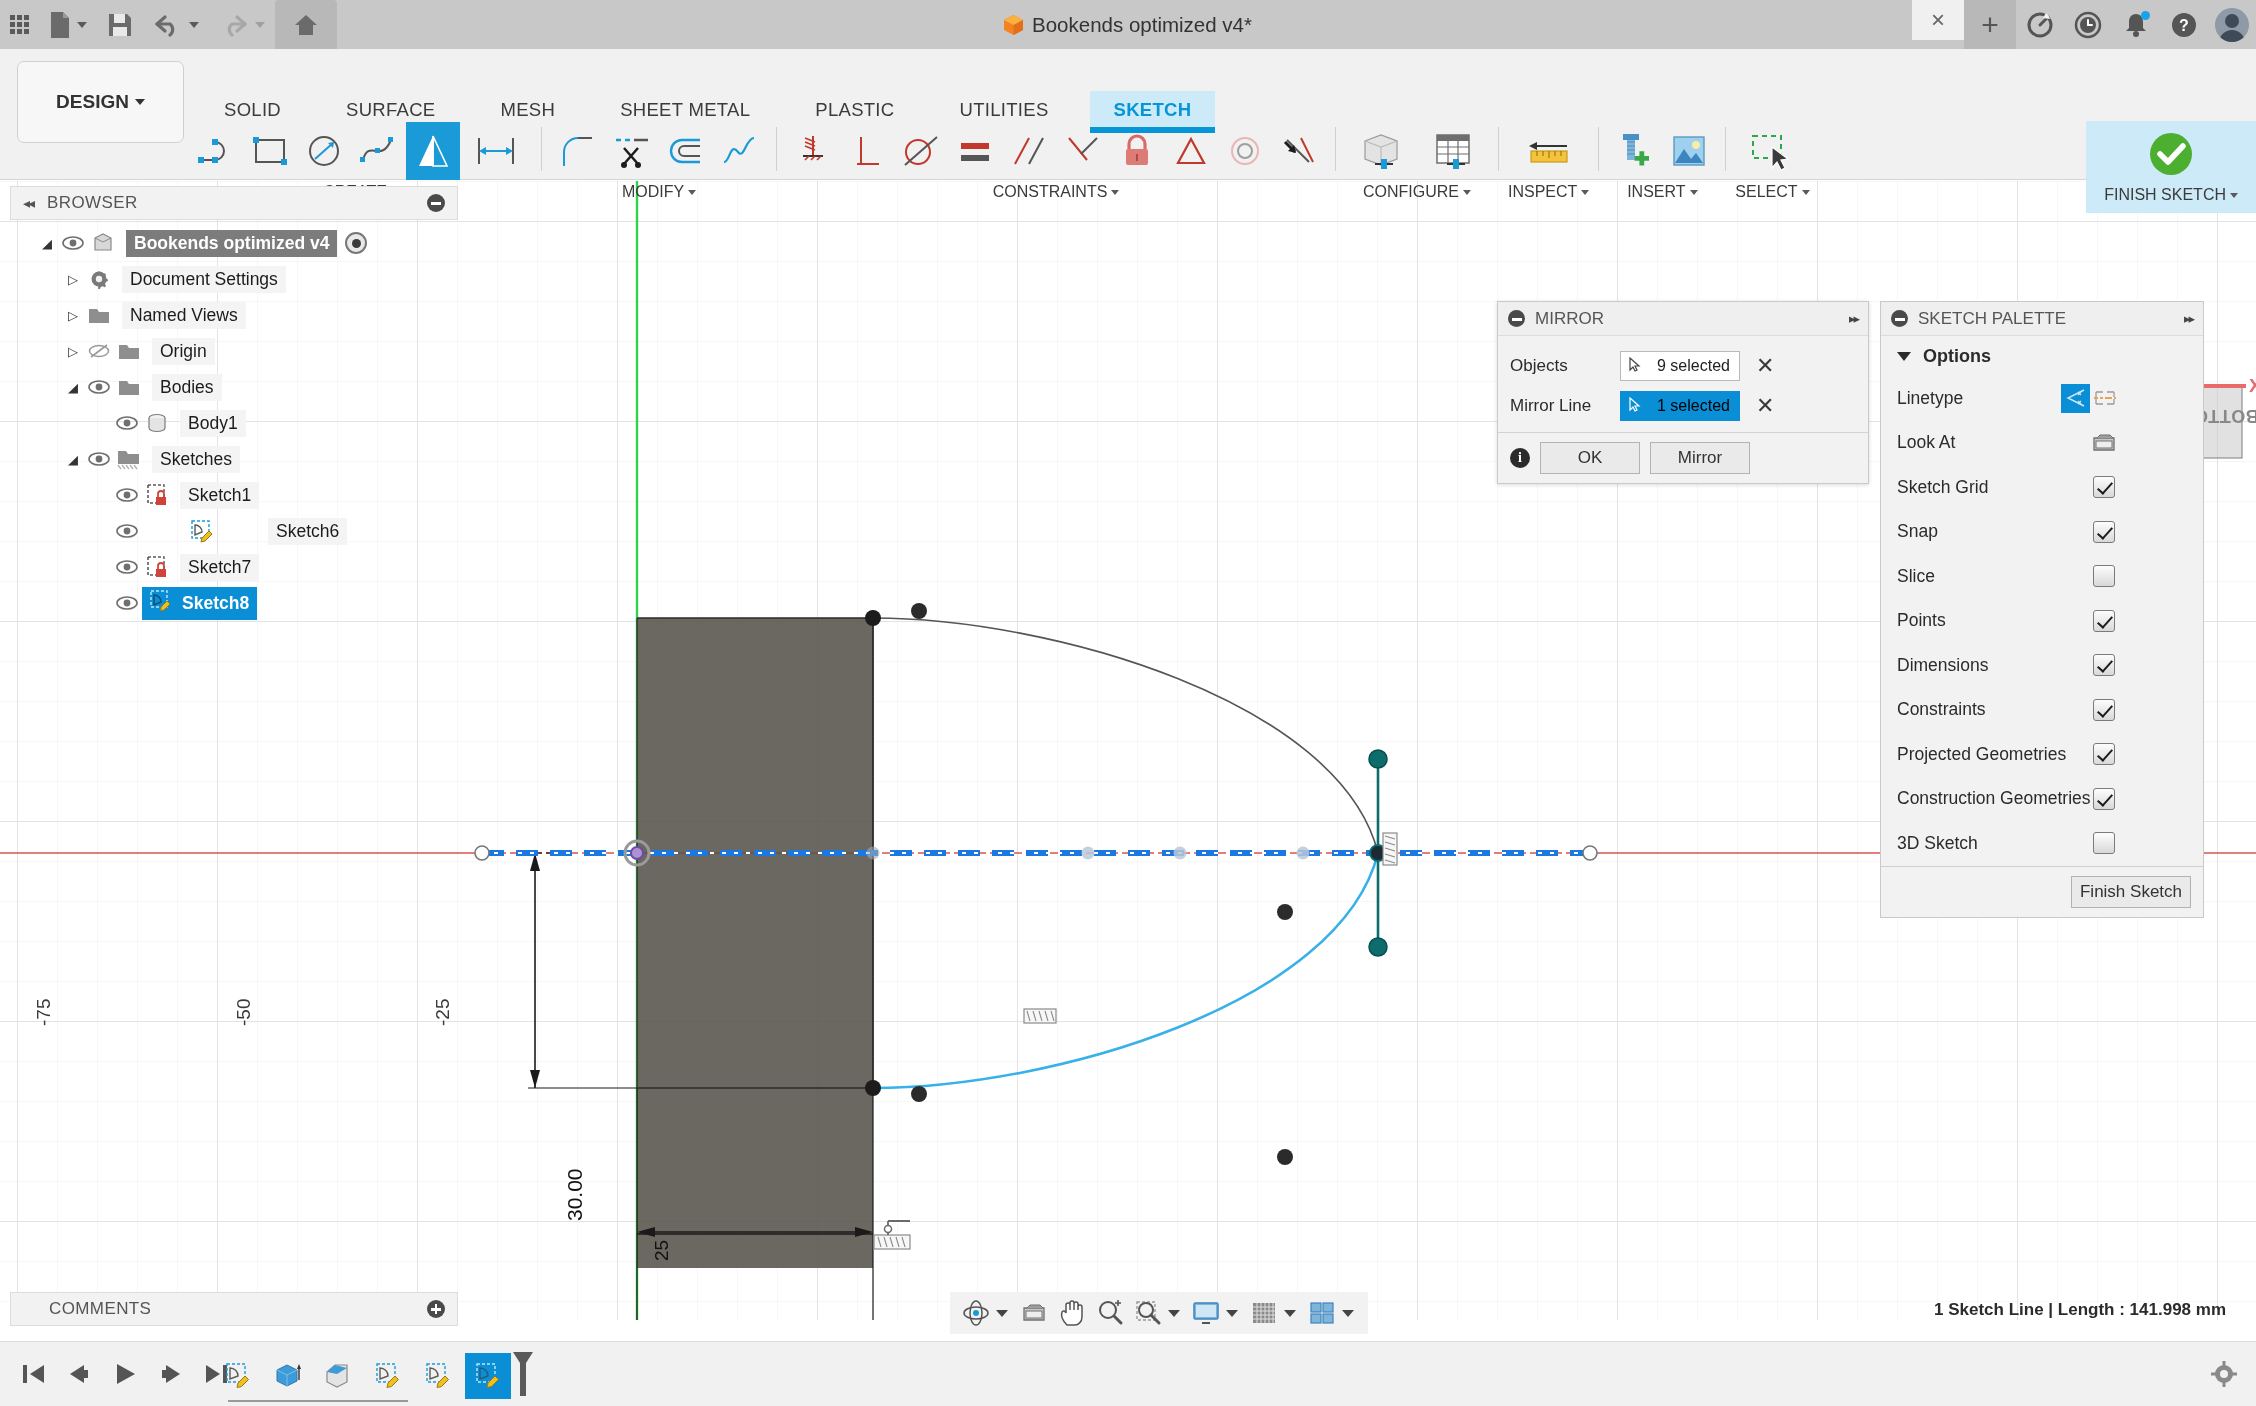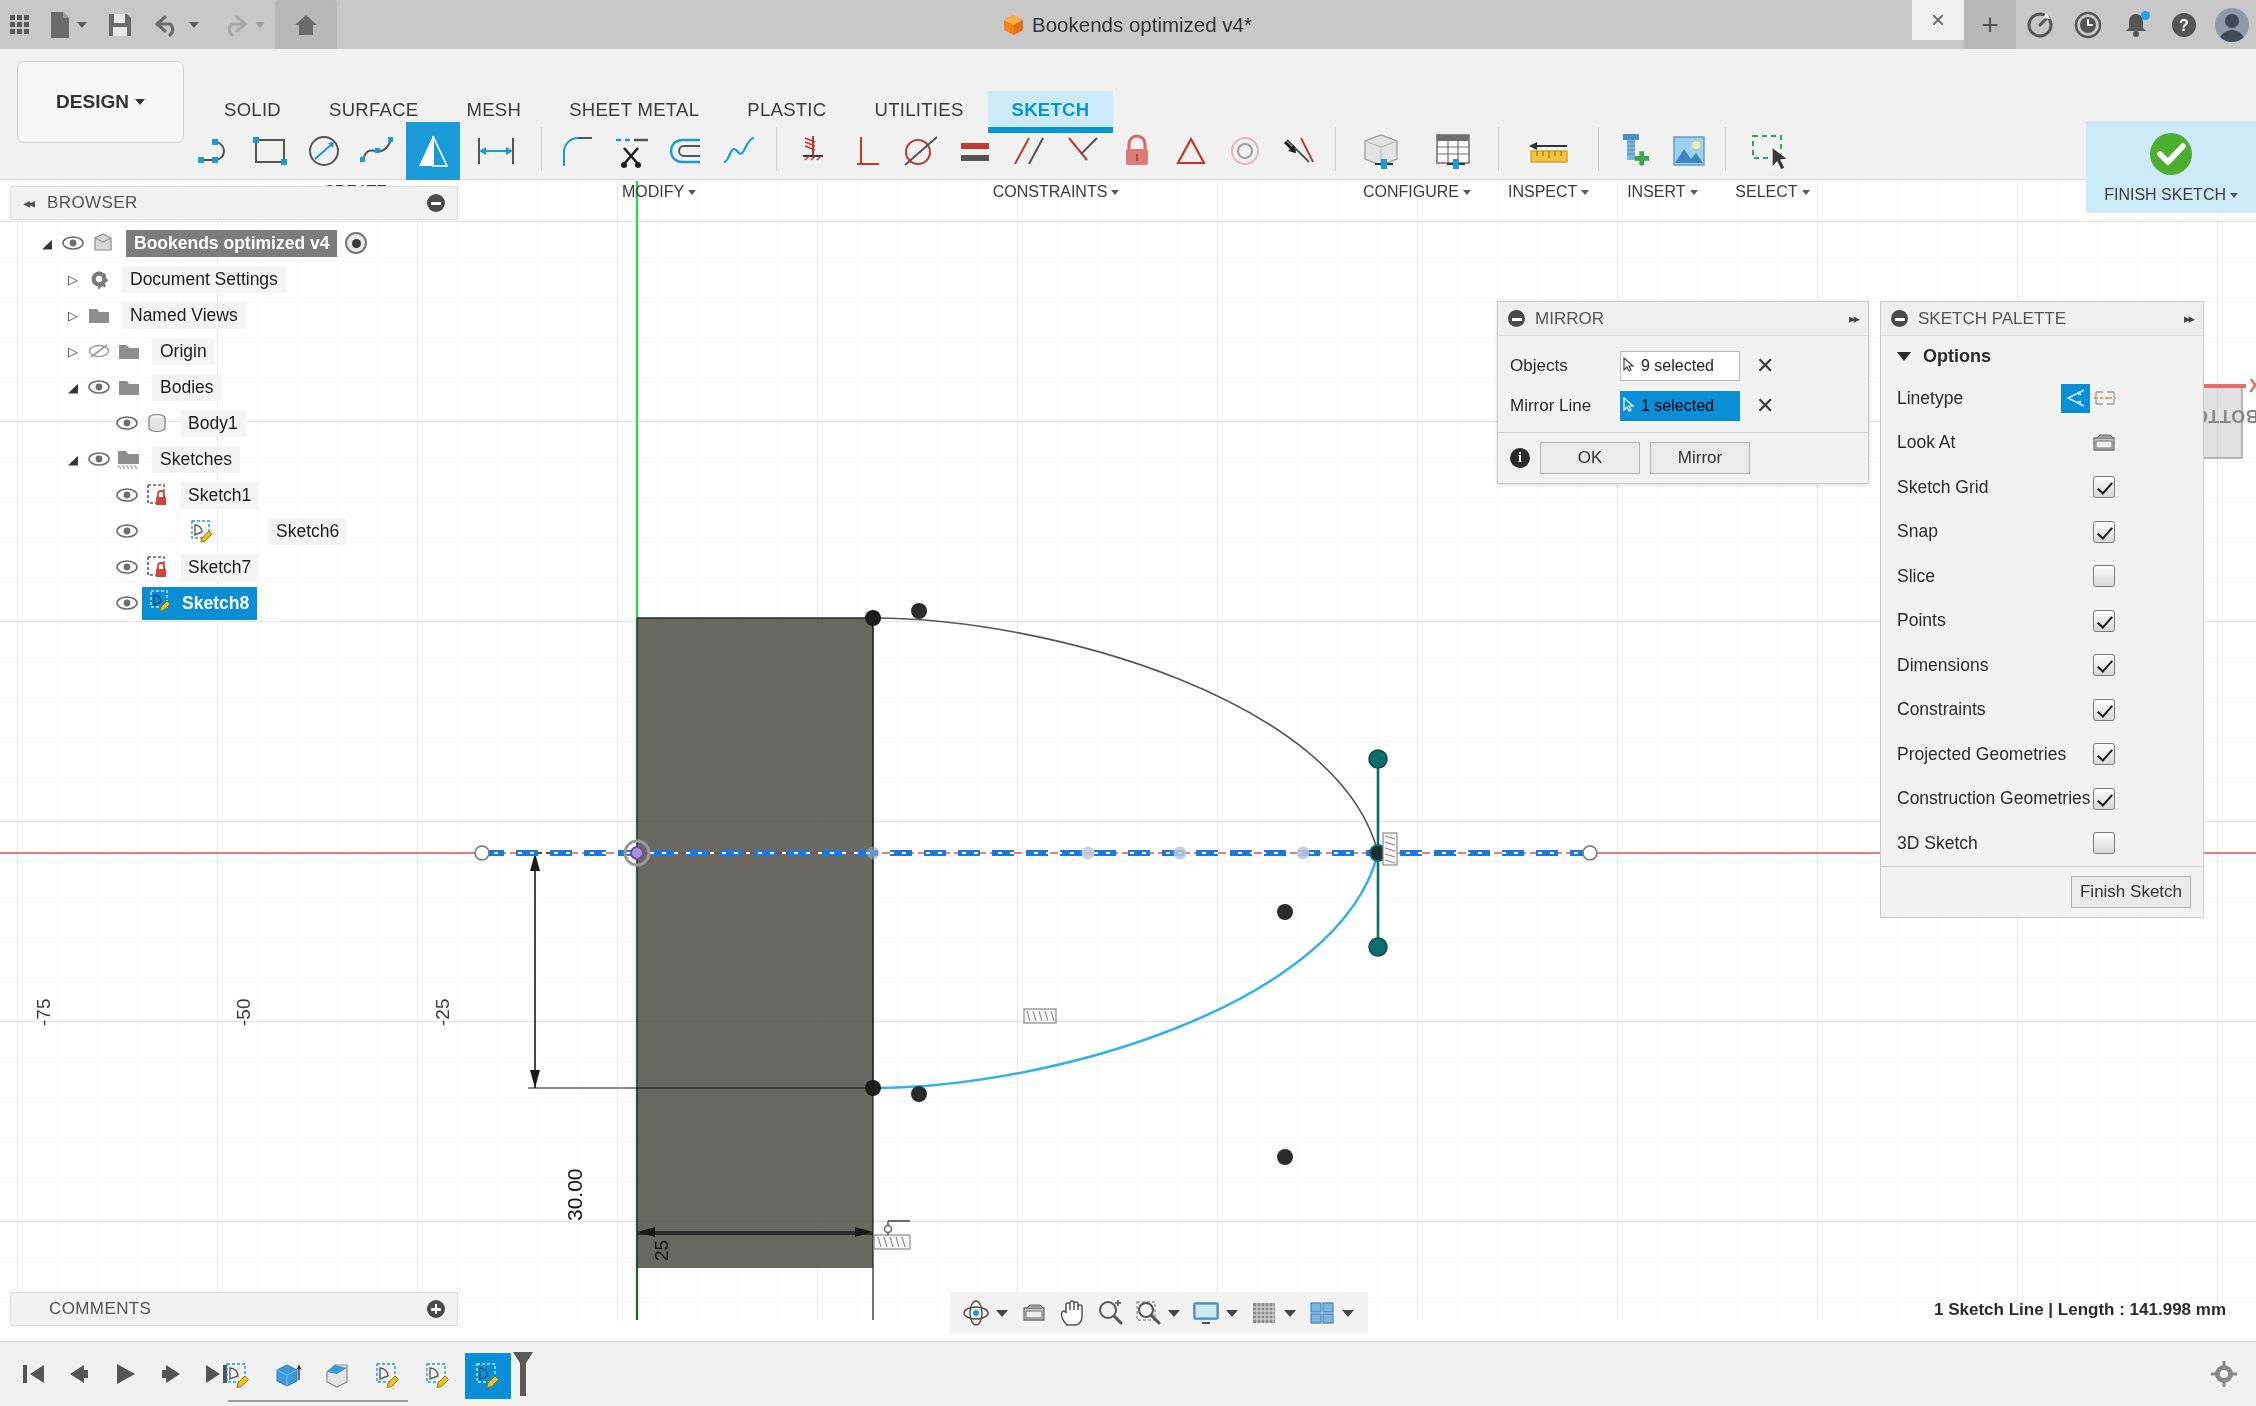--- a/index.html
+++ b/index.html
@@ -49,21 +49,21 @@
   .ribbon {
     position: absolute; left: 0; top: 49px; width: 2256px; height: 131px;
     background: #f1f1f1; border-bottom: 1px solid #d6d6d6;
   }
   .design-box {
     position: absolute; left: 17px; top: 12px; width: 167px; height: 82px;
     border: 1px solid #d0d0d0; border-radius: 7px; background: #f7f7f7;
     display: flex; align-items: center; justify-content: center;
     font-size: 19px; font-weight: bold; color: #333;
   }
-  .tabs { position: absolute; left: 200px; top: 42px; display: flex; gap: 0; }
+  .tabs { position: absolute; left: 200px; top: 42px; display: flex; gap: 17px; }
   .tab {
     padding: 8px 24px; font-size: 18.5px; color: #3b3b3b; letter-spacing: .3px;
     position: relative;
   }
   .tab.active { background: #cdeaf8; color: #0696d7; font-weight: bold; }
   .tab.active::after { content: ""; position: absolute; left: 0; right: 0; bottom: -4px; height: 6px; background: #0696d7; }
 
   .toolgroups { position: absolute; left: 190px; top: 72px; right: 0; height: 60px; display: flex; align-items: flex-start; }
   .tgroup { display: flex; flex-direction: column; align-items: center; position: relative; }
   .ticons { display: flex; align-items: center; height: 60px; }
@@ -125,21 +125,21 @@
   }
   .dlg-hdr { height: 34px; background: #efefef; border-bottom: 1px solid #dcdcdc;
              display: flex; align-items: center; padding: 0 10px; font-size: 17px; color: #555; }
   .dlg-hdr .minus-circle { margin-left: 0; margin-right: 10px; width:17px; height:17px; }
   .dlg-hdr .expand { margin-left: auto; color: #444; font-size: 13px; letter-spacing: -2px; }
   .dlg-body { padding: 10px 12px 6px 12px; }
   .dlg-row { display: flex; align-items: center; height: 40px; }
   .dlg-label { width: 110px; font-size: 17px; color: #2b2b2b; }
   .sel-field {
     width: 120px; height: 30px; background: #fff; border: 1px solid #b9b9b9;
-    display: flex; align-items: center; gap: 6px; padding: 0 2px; font-size: 16px; color: #222;
+    display: flex; align-items: center; gap: 16px; padding: 0 8px; font-size: 16px; color: #222;
   }
   .sel-field.active { background: #0a8fd6; border-color: #0a8fd6; color: #000000; }
   .dlg-x { margin-left: 16px; font-size: 22px; color: #3a3a3a; font-weight: 300; }
   .dlg-footer { border-top: 1px solid #d2d2d2; padding: 9px 12px; display: flex; align-items: center; }
   .info-dot { width: 20px; height: 20px; border-radius: 50%; background: #2b2b2b; color: #fff;
               display:flex; align-items:center; justify-content:center; font-size: 14px; font-weight: bold;
               font-family: "Liberation Serif", serif; }
   .dlg-btn { margin-left: 10px; min-width: 100px; height: 32px; background: #eaeaea; border: 1px solid #b3b3b3;
              font-size: 17px; color: #333; display:flex; align-items:center; justify-content:center; }
   .dlg-footer .dlg-btn:first-of-type { margin-left: auto; }

